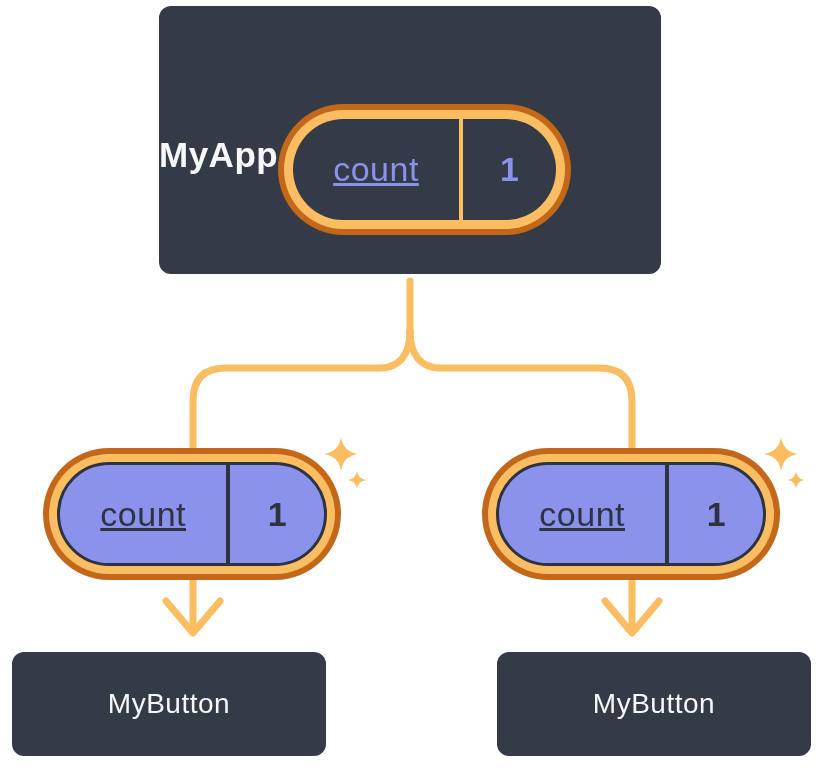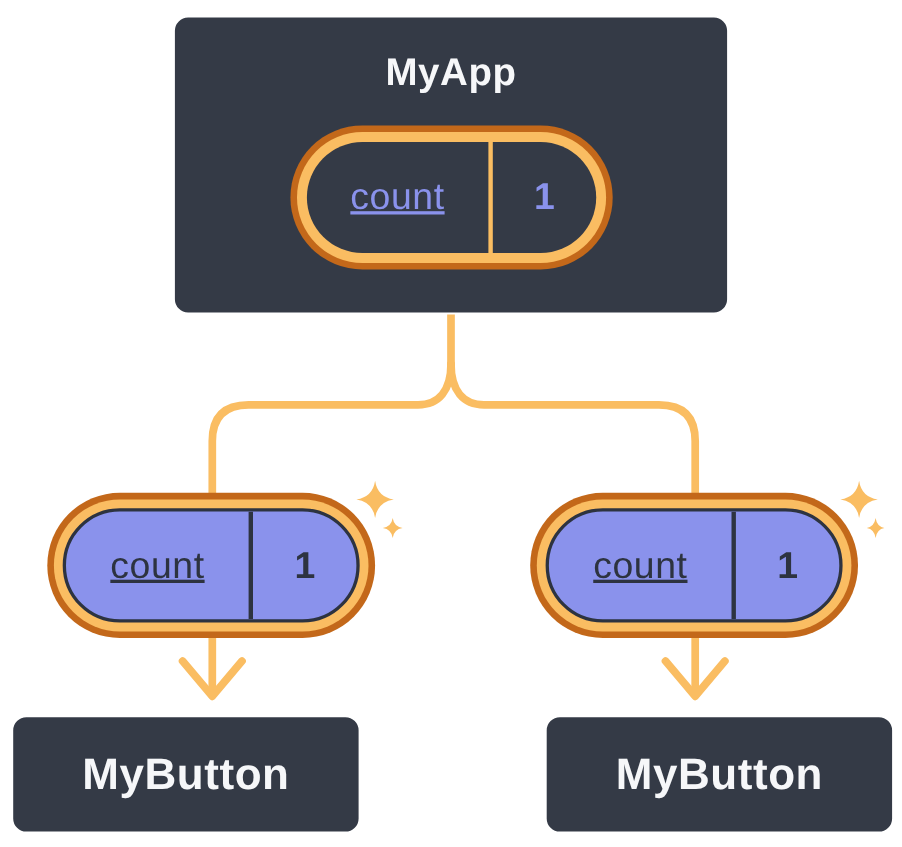--- a/index.html
+++ b/index.html
@@ -41,40 +41,39 @@
   .sparkle { fill: var(--orange-light); }
 
   .node {
     position: absolute;
     background: var(--node-fill);
     border: 2px solid var(--node-border);
     border-radius: 14px;
     z-index: 1;
   }
   .node-app {
-    left: 157px; top: 14px;
+    left: 157px; top: 4px;
     width: 506px; height: 272px;
     display: flex;
-    flex-direction: column;
     align-items: center;
     padding-top: 30px;
   }
   .node-title {
     color: var(--light-text);
     font-size: 35px;
     font-weight: 600;
     letter-spacing: 0.5px;
   }
   .node-button {
     width: 318px; height: 108px;
     display: flex;
     align-items: center;
     justify-content: center;
   }
-  .node-button .node-title { font-size: 40px; font-weight: 700; text-align: right; }
+  .node-button .node-title { font-size: 28px; font-weight: 400; text-align: right; }
   .node-button-left  { left: 10px;  top: 650px; }
   .node-button-right { left: 495px; top: 650px; }
 
   .pill {
     border-radius: 999px;
     background: var(--orange-dark);
     padding: 6px;
     z-index: 2;
   }
   .pill-mid {

